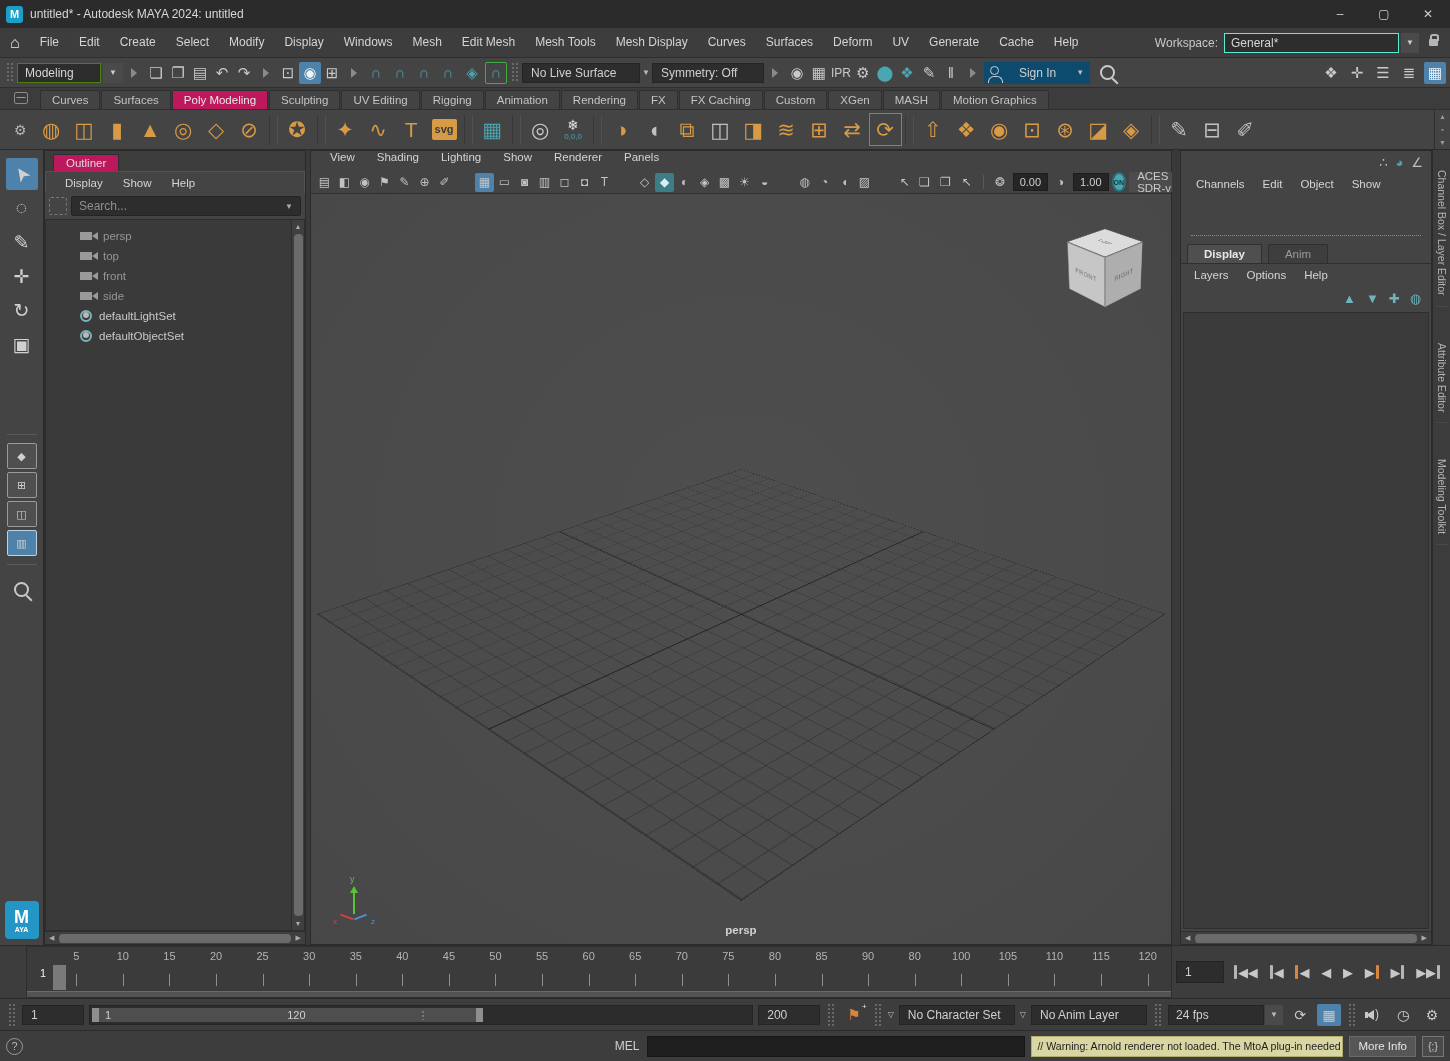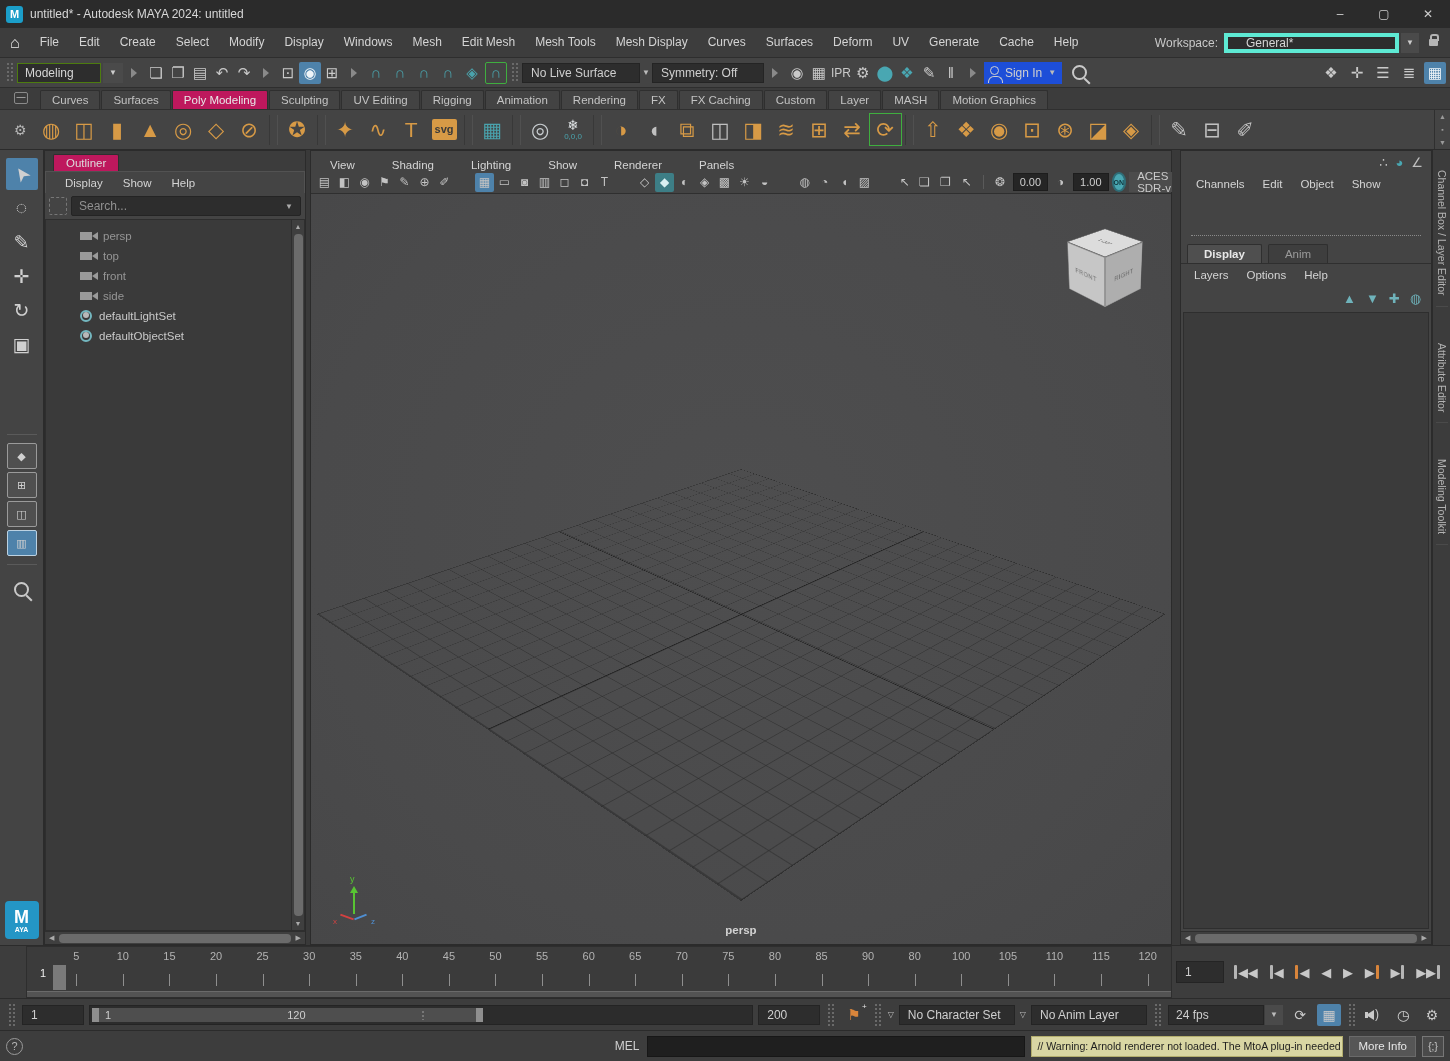--- a/index.html
+++ b/index.html
@@ -16,40 +16,40 @@
   .win-controls { margin-left:auto; display:flex; height:100%; }
   .win-btn { width:44px; display:flex; align-items:center; justify-content:center; color:#cfcfcf; font-size:12px; }
 
   
   .menubar { height:30px; background:#3d3d3d; border-bottom:1px solid #2e2e2e; display:flex; align-items:center; padding:0 8px; flex:0 0 auto; }
   .home-icon { font-size:16px; color:#e8e8e8; margin:0 10px 0 2px; }
   .menus { display:flex; }
   .menu-item { padding:0 10px; color:#d4d4d4; cursor:default; line-height:29px; }
   .workspace { margin-left:auto; display:flex; align-items:center; gap:6px; }
   .ws-label { color:#c9c9c9; }
-  .ws-select { width:175px; height:20px; background:#2d2d2d; border:4px solid #5eead4; display:flex; align-items:center; padding:0 18px; color:#d6d6d6; }
+  .ws-select { width:175px; height:20px; background:#2d2d2d; border:1px solid #5eead4; display:flex; align-items:center; padding:0 6px; color:#d6d6d6; }
   .ws-arrow { width:18px; height:20px; background:#4a4a4a; display:flex; align-items:center; justify-content:center; font-size:8px; color:#ccc; margin-left:-4px; }
   .lock { width:9px; height:7px; background:#b5b5b5; border-radius:1px; position:relative; margin:0 4px; }
   .lock::before { content:""; position:absolute; top:-5px; left:1px; width:5px; height:5px; border:2px solid #b5b5b5; border-bottom:none; border-radius:3px 3px 0 0; }
 
   
   .toolbar { height:30px; background:#444; border-bottom:1px solid #2e2e2e; display:flex; align-items:center; padding:0 4px; gap:2px; flex:0 0 auto; }
   .grip { width:7px; align-self:stretch; margin:4px 2px;
           background-image:radial-gradient(#6a6a6a 1px, transparent 1.2px); background-size:4px 4px; }
   .collapse { width:0; height:0; border-top:5px solid transparent; border-bottom:5px solid transparent; border-left:6px solid #8a8a8a; margin:0 6px; }
   .mode-select { display:flex; align-items:center; }
   .mode-box { width:84px; height:20px; background:#2d2d2d; border:1px solid #4d7c0f; display:flex; align-items:center; padding:0 7px; color:#d6d6d6; }
   .mode-arrow { width:20px; height:20px; background:#4a4a4a; display:flex; align-items:center; justify-content:center; font-size:8px; color:#ccc; margin-left:2px; }
   .tbtn { min-width:22px; height:22px; display:flex; align-items:center; justify-content:center; font-size:15px; color:#c9c9c9; border-radius:2px; flex-direction:column; }
   .tbtn.small { font-size:12px; }
   .active-blue { background:#4e82aa !important; color:#eef4f8; }
   .bracketed { border:1px solid #3fae3f; }
   .field { height:20px; background:#2d2d2d; border:1px solid #242424; display:flex; align-items:center; padding:0 8px; color:#cfcfcf; }
   .teal { color:#4aa3ad; }
-  .signin { display:flex; align-items:center; gap:6px; background:#1d4ed8; height:22px; padding:0 6px; }
+  .signin { display:flex; align-items:center; gap:20px; background:#0c4a6e; height:22px; padding:0 6px; }
   .person { width:9px; height:9px; border:1.5px solid #cfcfcf; border-radius:50%; position:relative; margin-bottom:4px; }
   .person::after { content:""; position:absolute; top:9px; left:-3px; width:13px; height:6px; border:1.5px solid #cfcfcf; border-bottom:none; border-radius:6px 6px 0 0; }
   .dd-arrow { font-size:8px; color:#bbb; }
 
   
   .shelf-tabs { height:22px; background:#3c3c3c; display:flex; align-items:flex-end; padding-left:40px; border-bottom:1px solid #2f2f2f; flex:0 0 auto; position:relative; }
   .shelf-dash { position:absolute; left:14px; top:4px; width:14px; height:12px; border:1px solid #8a8a8a; border-radius:2px; color:#ccc; font-size:9px; line-height:9px; text-align:center; }
   .shelf-tab { padding:3px 11px; background:#434343; border:1px solid #2f2f2f; border-bottom:none; color:#c3c3c3; font-size:11.5px; margin-right:1px; border-radius:2px 2px 0 0; }
   .shelf-tab.active { background:#be185d; color:#e8e8e8; }
   .shelf { height:40px; background:#444; border-bottom:1px solid #2b2b2b; display:flex; align-items:center; padding-left:10px; flex:0 0 auto; position:relative; }
@@ -105,21 +105,21 @@
   .vscroll .thumb { flex:1; width:9px; background:#6b6b6b; border-radius:4px; margin:1px 0; }
   .hscroll { height:13px; background:#3f3f3f; border-top:1px solid #2e2e2e; display:flex; align-items:center; }
   .hscroll .arr { font-size:7px; color:#aaa; padding:0 4px; }
   .hscroll .thumb { flex:1; height:9px; background:#6b6b6b; border-radius:4px; margin:0 1px; }
 
   .splitter-v { width:4px; background:#393939; }
   .splitter-v2 { width:8px; background:#393939; }
 
   
   .viewport { flex:1; display:flex; flex-direction:column; border:1px solid #2b2b2b; background:#4b4b4c; min-width:0; }
-  .vp-menus { height:20px; background:#434343; display:flex; align-items:flex-end; padding-left:8px; flex:0 0 auto;gap:15px; }
+  .vp-menus { height:20px; background:#434343; display:flex; align-items:flex-start; padding-left:8px; flex:0 0 auto; }
   .vp-menu { padding:0 11px; color:#d4d4d4; font-size:11.5px; }
   .vp-icons { height:23px; background:#434343; border-bottom:1px solid #2f2f2f; display:flex; align-items:center; padding:0 4px; gap:1px; flex:0 0 auto; }
   .vicon { min-width:19px; height:19px; display:flex; align-items:center; justify-content:center; font-size:12px; color:#c3c3c3; border-radius:2px; }
   .vicon.active-teal { background:#3d7e86; color:#d8f0f2; }
   .vp-sep { width:1px; height:14px; background:#5a5a5a; margin:0 4px; }
   .vp-right { margin-left:auto; display:flex; align-items:center; gap:3px; padding-right:3px; }
   .vfield { width:46px; height:17px; background:#252525; border:1px solid #1d1d1d; color:#cfcfcf; display:flex; align-items:center; justify-content:flex-start; padding:8px 6px; font-size:11px; }
   .on-badge { width:20px; height:20px; border-radius:50%; background:#49a7b2; color:#10343a; font-size:7px; font-weight:bold; display:flex; align-items:center; justify-content:center; border:2px solid #2e6e78; }
   .aces { height:20px; background:#4c4c4c; display:flex; align-items:center; padding:0 8px; color:#c9c9c9; font-size:11.5px; }
 
@@ -392,21 +392,21 @@
         <div class="shelf-tab">Surfaces</div>
         <div class="shelf-tab active">Poly Modeling</div>
         <div class="shelf-tab">Sculpting</div>
         <div class="shelf-tab">UV Editing</div>
         <div class="shelf-tab">Rigging</div>
         <div class="shelf-tab">Animation</div>
         <div class="shelf-tab">Rendering</div>
         <div class="shelf-tab">FX</div>
         <div class="shelf-tab">FX Caching</div>
         <div class="shelf-tab">Custom</div>
-        <div class="shelf-tab">Layer</div>
+        <div class="shelf-tab">XGen</div>
         <div class="shelf-tab">MASH</div>
         <div class="shelf-tab">Motion Graphics</div>
       </div>
   </div>
 
   <div class="shelf">
     <span class="shelf-gear">⚙</span>
     <div class="shelf-items">
 
         <div class="shelf-item">

